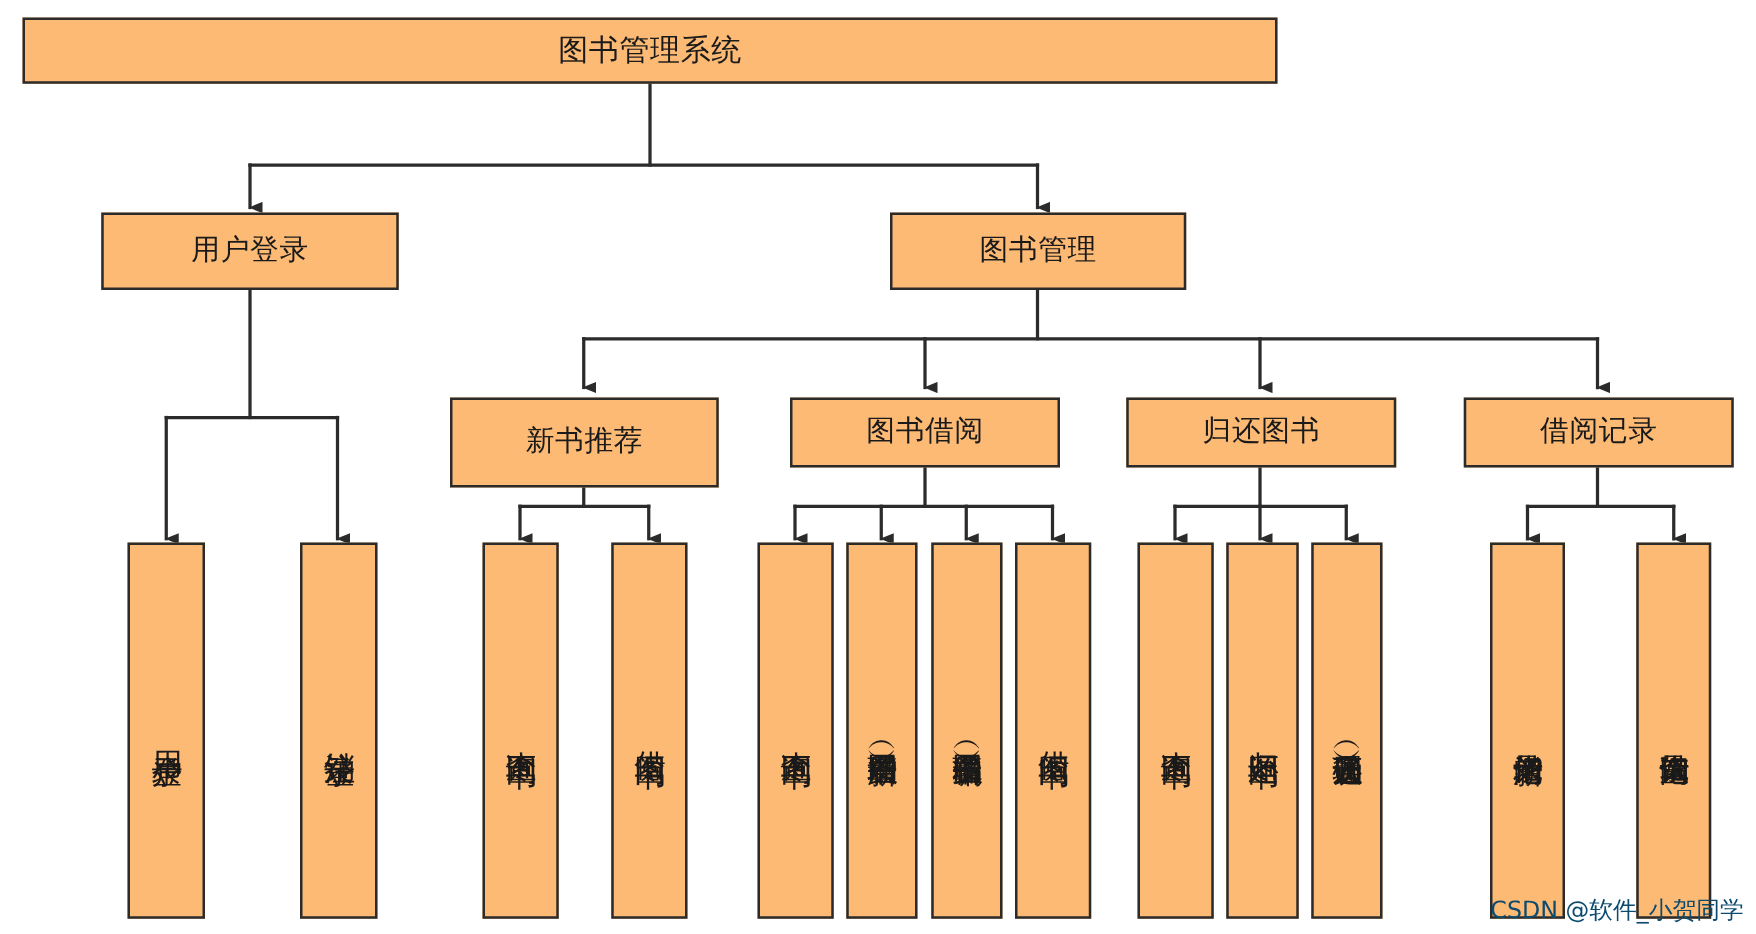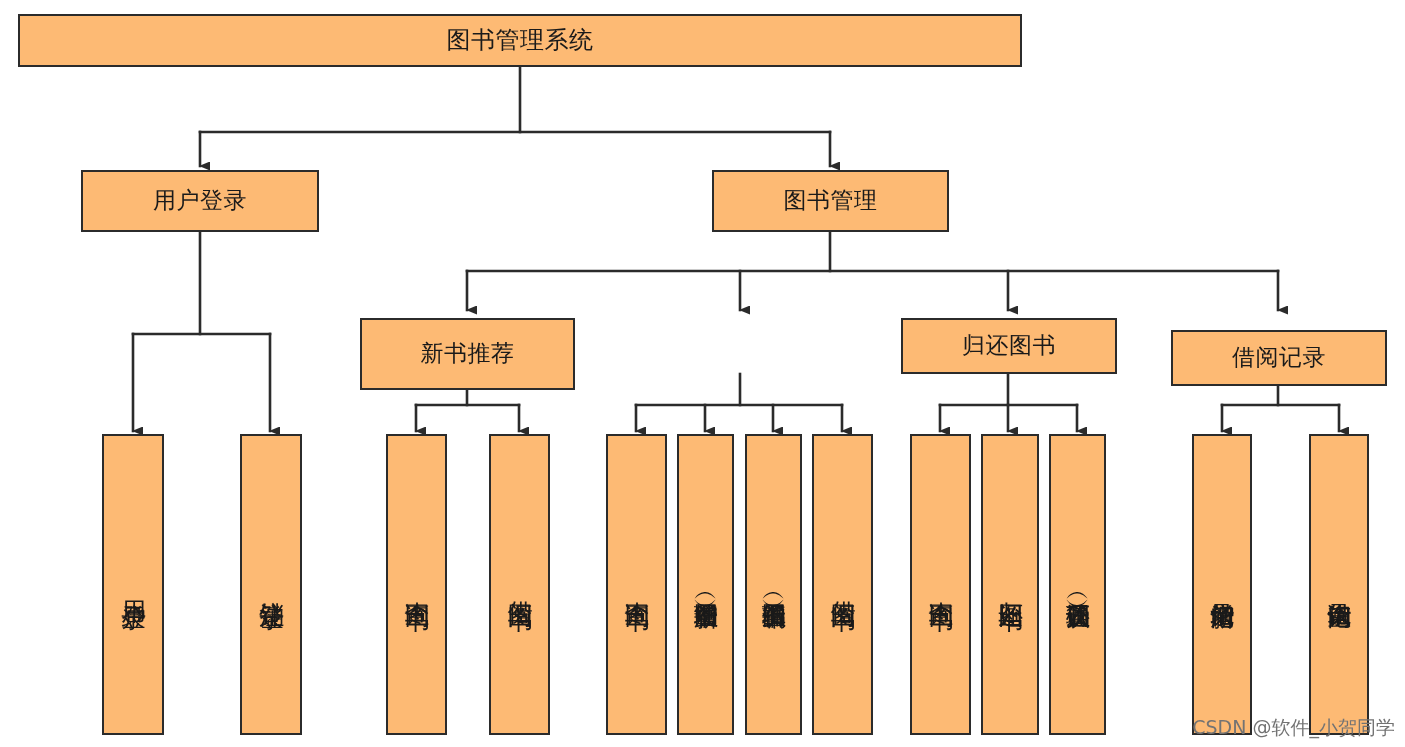--- a/index.html
+++ b/index.html
@@ -68,21 +68,21 @@
   }
   .node.vert.narrow .node-label {
     font-size: 24px;
     letter-spacing: 0px;
   }
   .watermark {
     position: absolute;
     right: 10px;
     bottom: 6px;
     font-size: 19px;
-    color: #737373;
+    color: #0c4a6e;
     z-index: 5;
     white-space: nowrap;
     font-family: "DejaVu Sans", "Liberation Sans", sans-serif;
   }
 </style>
 </head>
 <body>
 
 <div id="diagram-root">
 
@@ -143,24 +143,27 @@
   <div class="node horiz" style="left:81px; top:170px; width:238px; height:62px;">
     <span class="node-label">用户登录</span>
   </div>
   <div class="node horiz" style="left:712px; top:170px; width:237px; height:62px;">
     <span class="node-label">图书管理</span>
   </div>
 
   <div class="node horiz" style="left:360px; top:318px; width:215px; height:72px;">
     <span class="node-label">新书推荐</span>
   </div>
+  <div class="node horiz" style="left:632px; top:318px; width:216px; height:56px;">
+    <span class="node-label">图书借阅</span>
+  </div>
   <div class="node horiz" style="left:901px; top:318px; width:216px; height:56px;">
     <span class="node-label">归还图书</span>
   </div>
-  <div class="node horiz" style="left:1171px; top:318px; width:216px; height:56px;margin-top:12px;">
+  <div class="node horiz" style="left:1171px; top:318px; width:216px; height:56px;">
     <span class="node-label">借阅记录</span>
   </div>
 
   <div class="node vert" style="left:102px; top:434px; width:62px; height:301px;">
     <span class="node-label">用户登录</span>
   </div>
   <div class="node vert" style="left:240px; top:434px; width:62px; height:301px;">
     <span class="node-label">注销登录</span>
   </div>
 

